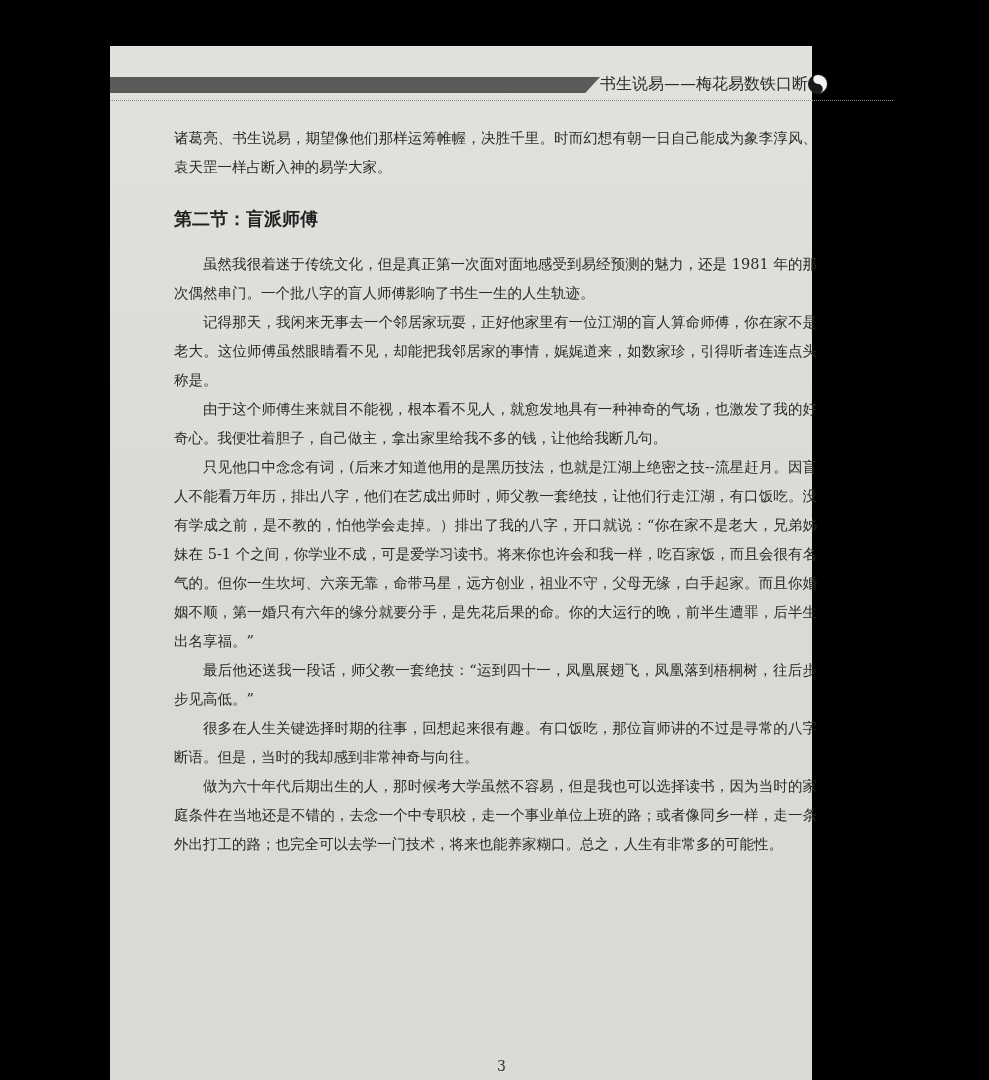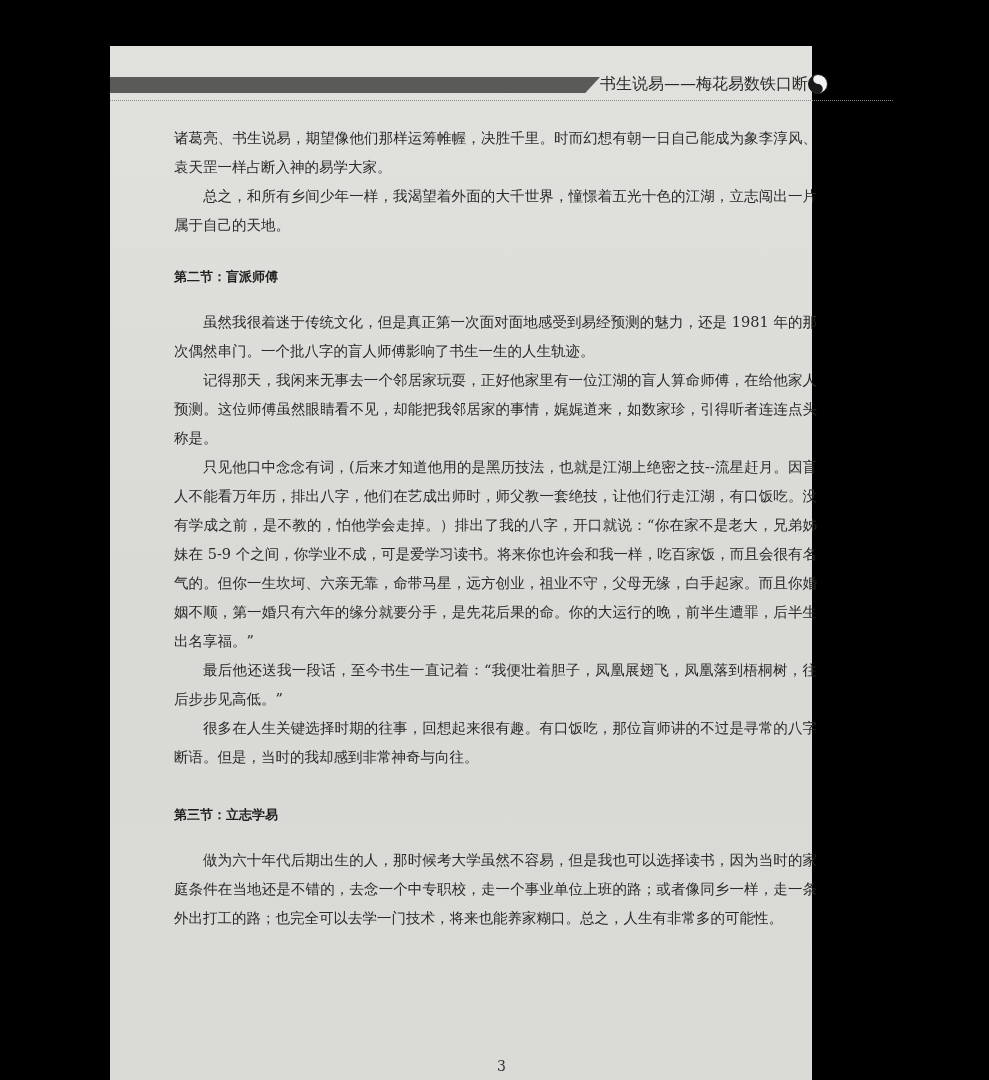--- a/index.html
+++ b/index.html
@@ -67,21 +67,21 @@
   .para {
     margin: 0;
     text-indent: 2em;
     text-align: justify;
   }
   .para.noindent {
     text-indent: 0;
   }
   .section-heading {
     font-family: Liberation Serif, serif;
-    font-size: 13px;
+    font-size: 18px;
     color: #1f1f1f;
     margin: 0;
     line-height: 30px;
   }
   .h2 { margin-top: 22px; margin-bottom: 16px; }
   .h3 { margin-top: 28px; margin-bottom: 16px; }
   .page-number {
     position: absolute;
     left: 0;
     width: 783px;
@@ -101,27 +101,26 @@
   <svg class="yinyang" viewBox="0 0 20 20">
     <circle cx="10" cy="10" r="9.5" fill="#f2f2f0" stroke="#1a1a1a" stroke-width="1"></circle>
     <path d="M10 0.5 A9.5 9.5 0 0 0 10 19.5 A4.75 4.75 0 0 0 10 10 A4.75 4.75 0 0 1 10 0.5 Z" fill="#1a1a1a"></path>
     <circle cx="10" cy="5.25" r="1.4" fill="#f2f2f0"></circle>
     <circle cx="10" cy="14.75" r="1.4" fill="#1a1a1a"></circle>
   </svg>
   <div class="header-rule"></div>
 
   <div class="content">
     <p class="para noindent">诸葛亮、书生说易，期望像他们那样运筹帷幄，决胜千里。时而幻想有朝一日自己能成为象李淳风、袁天罡一样占断入神的易学大家。</p>
-    <p class="para">总之，和所有乡间少年一样，我渴望着外面的大千世界，憧憬着五光十色的江湖，立志闯出一片属于自己的天地。</p>
 
     <h2 class="section-heading h2">第二节：盲派师傅</h2>
     <p class="para">虽然我很着迷于传统文化，但是真正第一次面对面地感受到易经预测的魅力，还是 1981 年的那次偶然串门。一个批八字的盲人师傅影响了书生一生的人生轨迹。</p>
-    <p class="para">记得那天，我闲来无事去一个邻居家玩耍，正好他家里有一位江湖的盲人算命师傅，在给他家人预测。这位师傅虽然眼睛看不见，却能把我邻居家的事情，娓娓道来，如数家珍，引得听者连连点头称是。</p>
-    <p class="para">只见他口中念念有词，(后来才知道他用的是黑历技法，也就是江湖上绝密之技--流星赶月。因盲人不能看万年历，排出八字，他们在艺成出师时，师父教一套绝技，让他们行走江湖，有口饭吃。没有学成之前，是不教的，怕他学会走掉。）排出了我的八字，开口就说：“你在家不是老大，兄弟姊妹在 5-9 个之间，你学业不成，可是爱学习读书。将来你也许会和我一样，吃百家饭，而且会很有名气的。但你一生坎坷、六亲无靠，命带马星，远方创业，祖业不守，父母无缘，白手起家。而且你婚姻不顺，第一婚只有六年的缘分就要分手，是先花后果的命。你的大运行的晚，前半生遭罪，后半生出名享福。”</p>
-    <p class="para">最后他还送我一段话，至今书生一直记着：“我便壮着胆子，凤凰展翅飞，凤凰落到梧桐树，往后步步见高低。”</p>
+    <p class="para">记得那天，我闲来无事去一个邻居家玩耍，正好他家里有一位江湖的盲人算命师傅，你在家不是老大。这位师傅虽然眼睛看不见，却能把我邻居家的事情，娓娓道来，如数家珍，引得听者连连点头称是。</p>
+    <p class="para">由于这个师傅生来就目不能视，根本看不见人，就愈发地具有一种神奇的气场，也激发了我的好奇心。我便壮着胆子，自己做主，拿出家里给我不多的钱，让他给我断几句。</p>
+    <p class="para">只见他口中念念有词，(后来才知道他用的是黑历技法，也就是江湖上绝密之技--流星赶月。因盲人不能看万年历，排出八字，他们在艺成出师时，师父教一套绝技，让他们行走江湖，有口饭吃。没有学成之前，是不教的，怕他学会走掉。）排出了我的八字，开口就说：“你在家不是老大，兄弟姊妹在 5-1 个之间，你学业不成，可是爱学习读书。将来你也许会和我一样，吃百家饭，而且会很有名气的。但你一生坎坷、六亲无靠，命带马星，远方创业，祖业不守，父母无缘，白手起家。而且你婚姻不顺，第一婚只有六年的缘分就要分手，是先花后果的命。你的大运行的晚，前半生遭罪，后半生出名享福。”</p>
+    <p class="para">最后他还送我一段话，师父教一套绝技：“运到四十一，凤凰展翅飞，凤凰落到梧桐树，往后步步见高低。”</p>
     <p class="para">很多在人生关键选择时期的往事，回想起来很有趣。有口饭吃，那位盲师讲的不过是寻常的八字断语。但是，当时的我却感到非常神奇与向往。</p>
 
-    <h2 class="section-heading h3">第三节：立志学易</h2>
     <p class="para">做为六十年代后期出生的人，那时候考大学虽然不容易，但是我也可以选择读书，因为当时的家庭条件在当地还是不错的，去念一个中专职校，走一个事业单位上班的路；或者像同乡一样，走一条外出打工的路；也完全可以去学一门技术，将来也能养家糊口。总之，人生有非常多的可能性。</p>
   </div>
 
   <div class="page-number">3</div>
 </div>
 
 </body></html>

